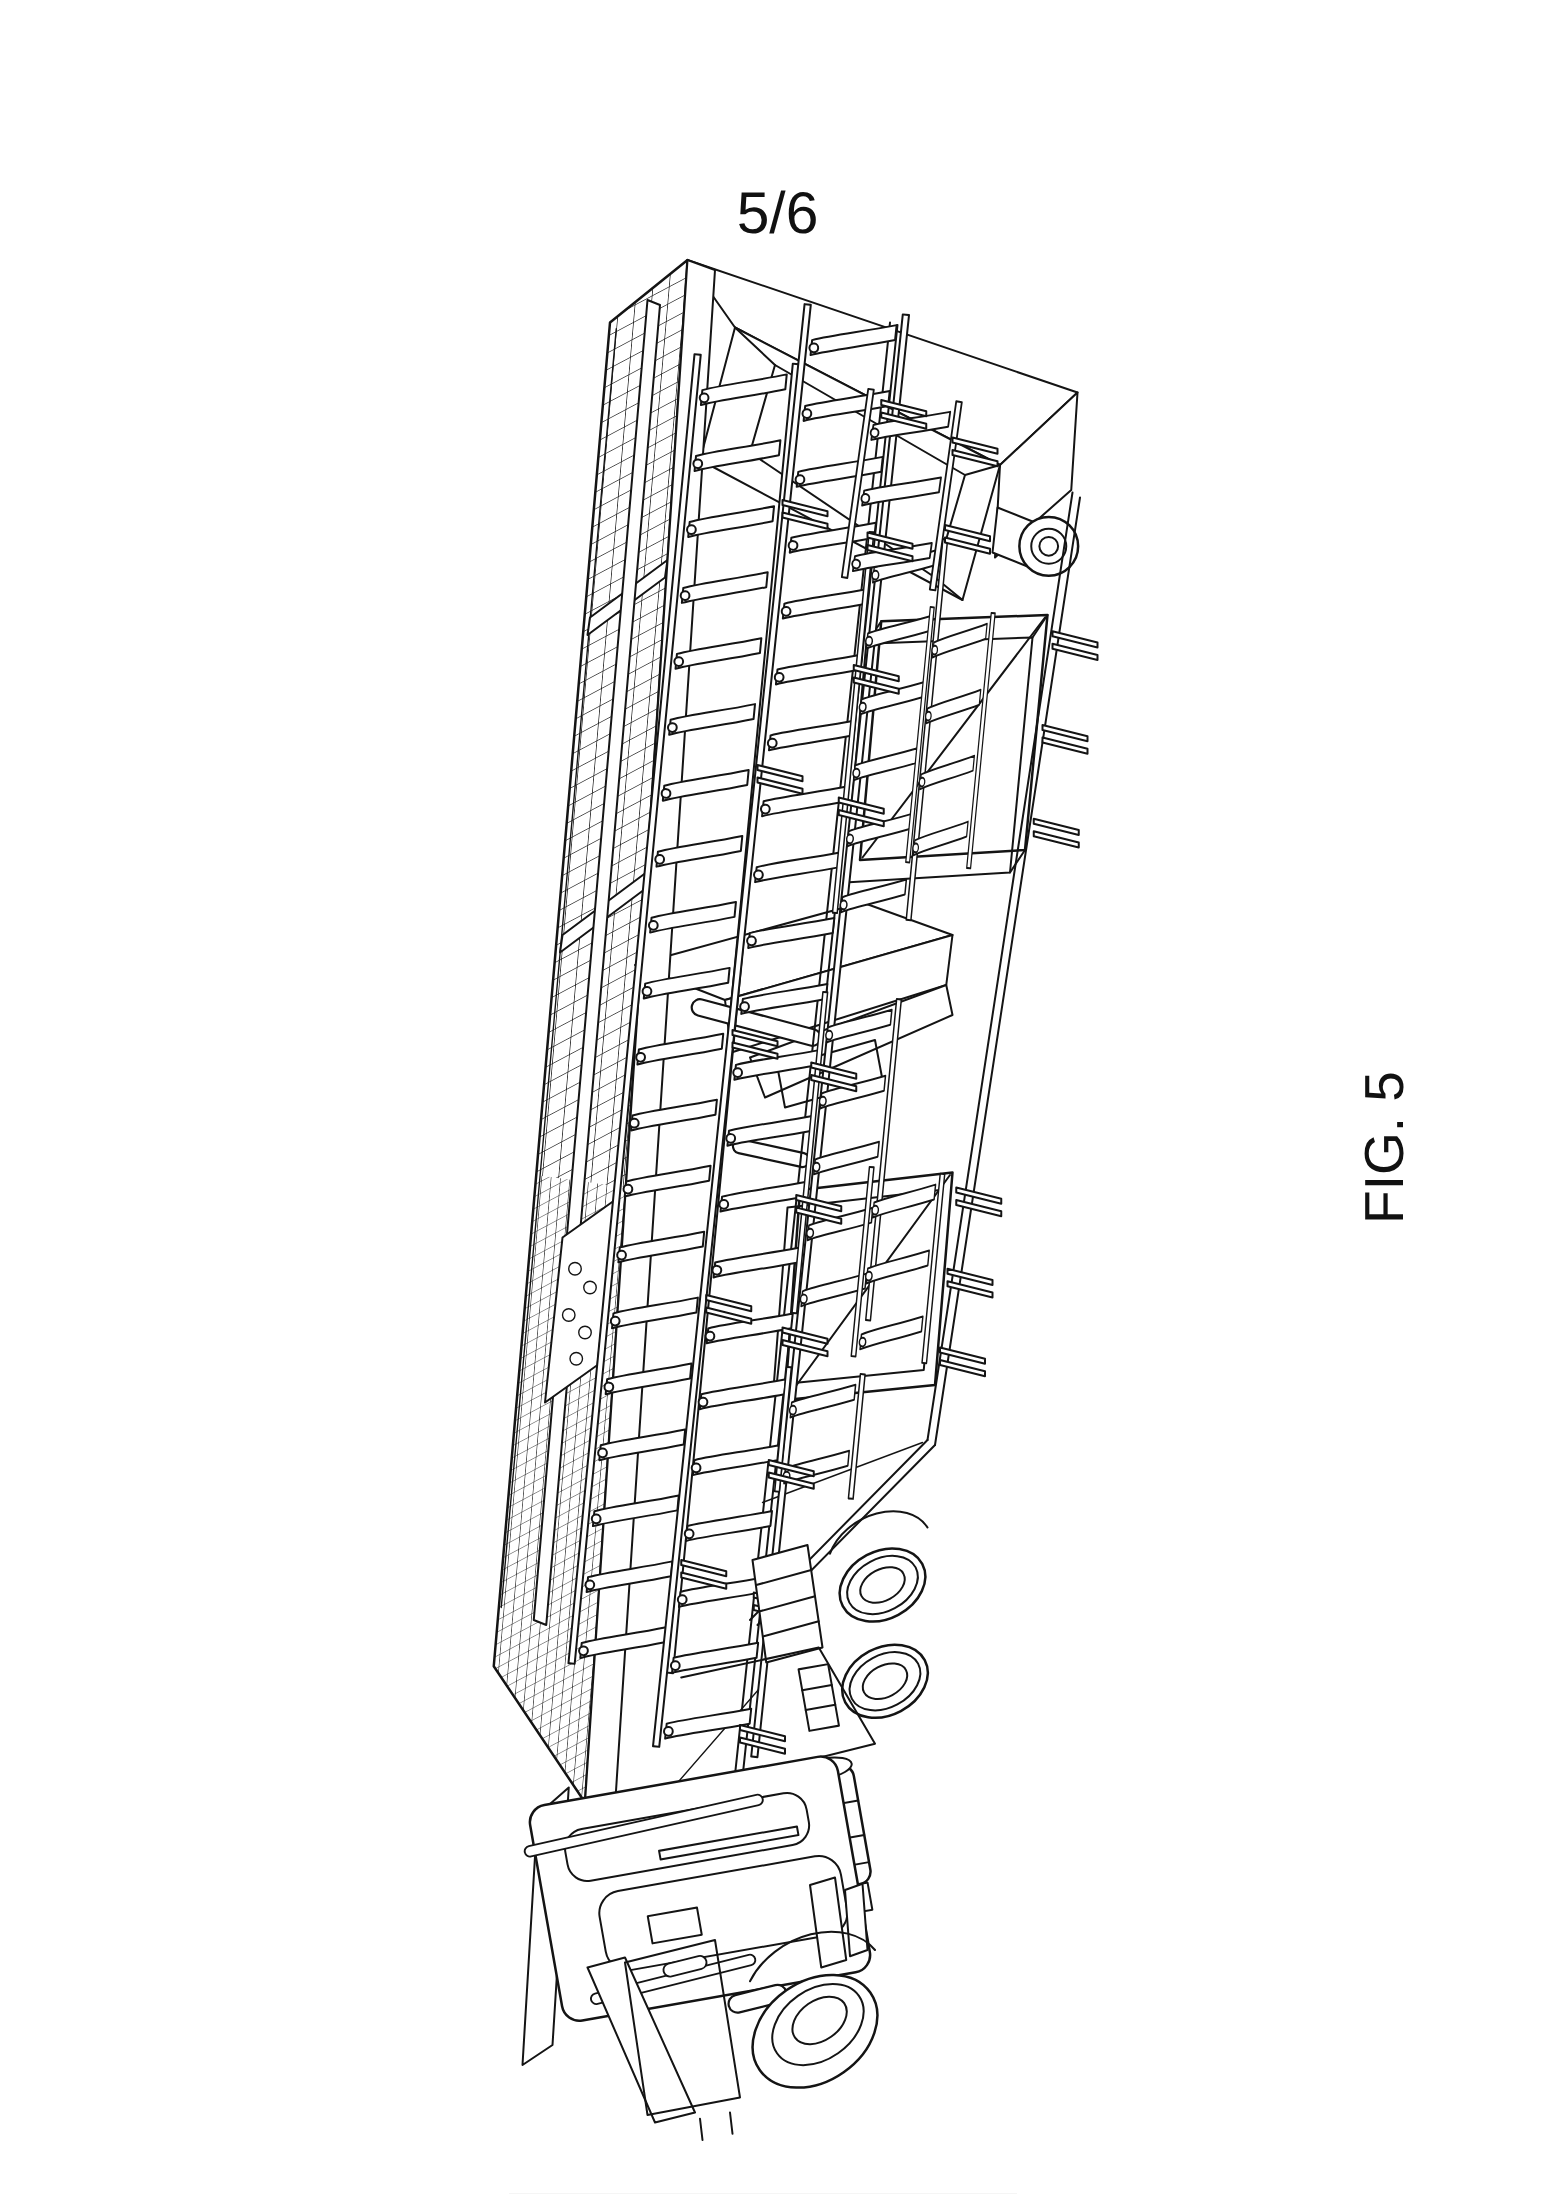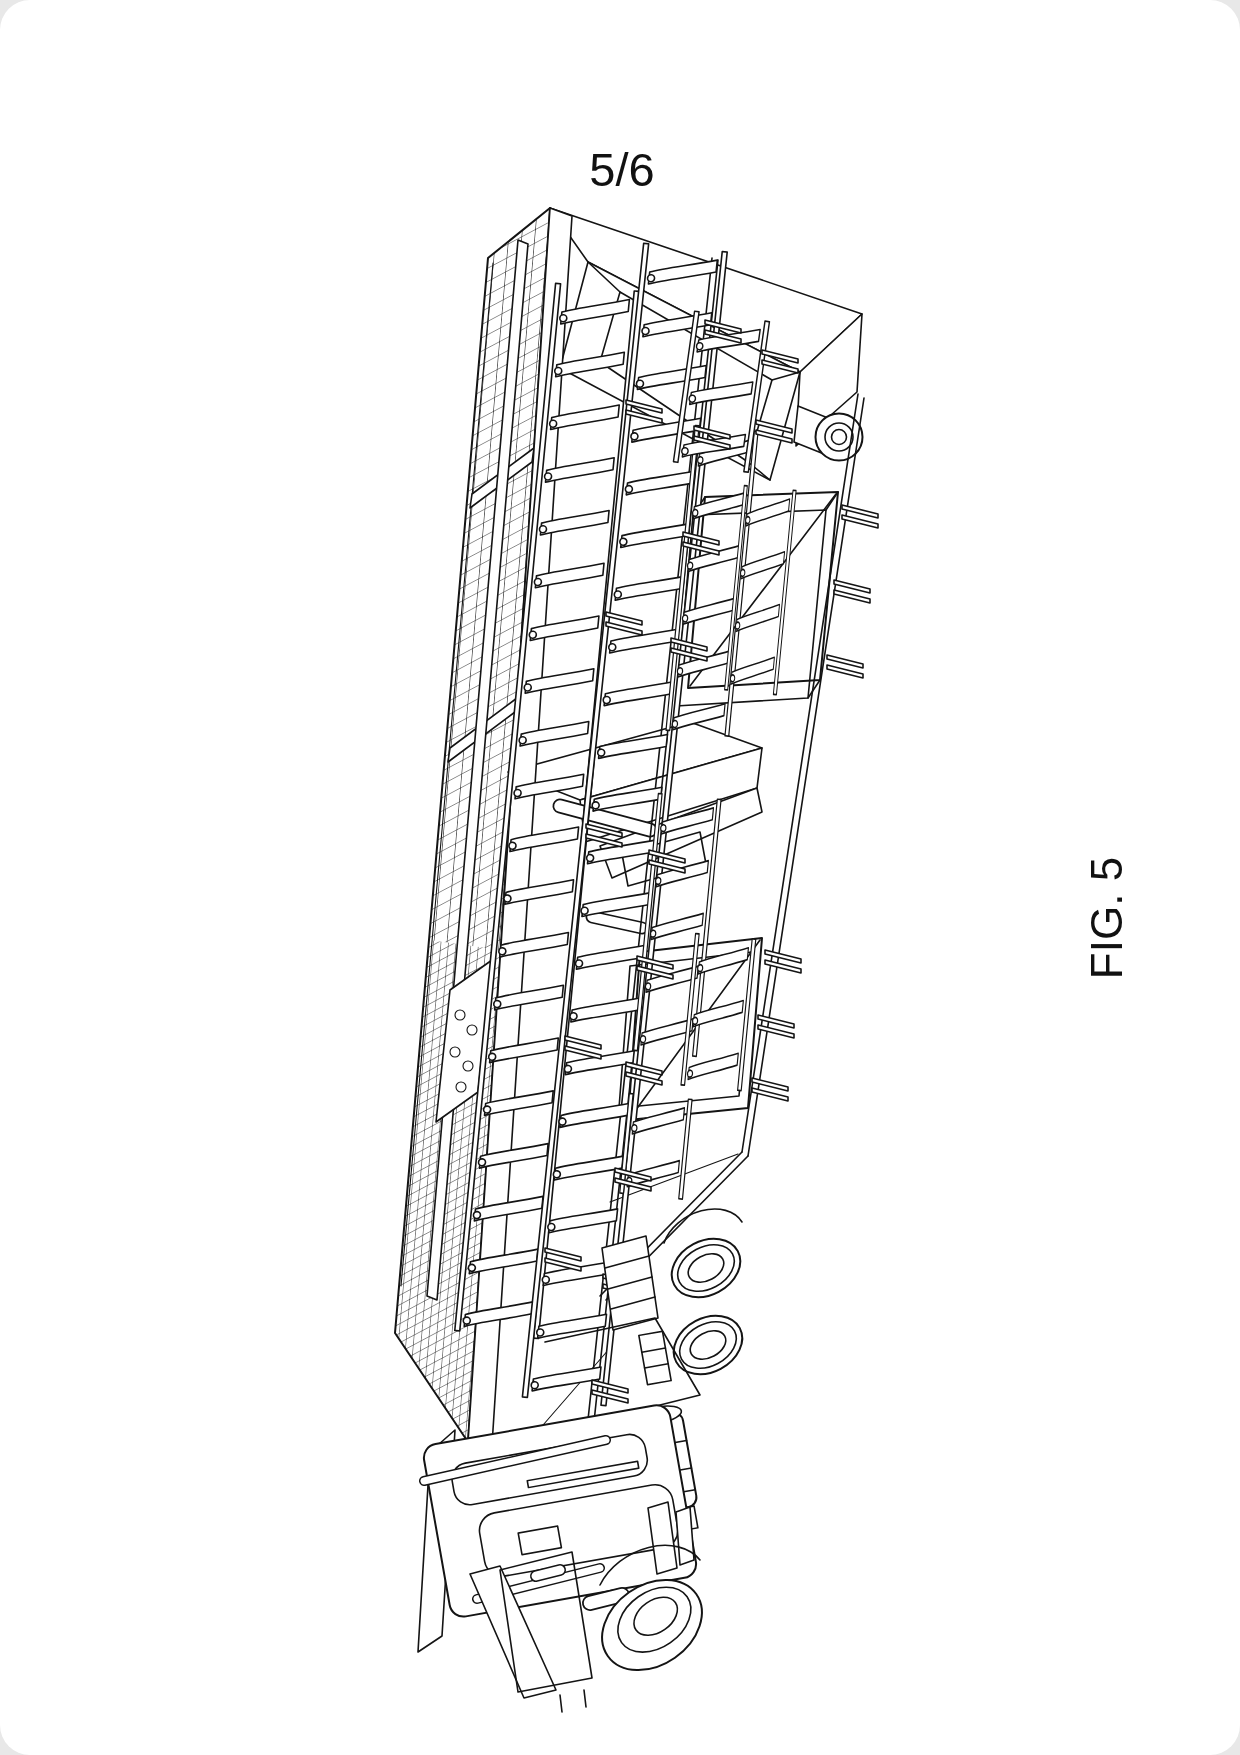--- a/index.html
+++ b/index.html
@@ -1,17 +1,17 @@
 <!DOCTYPE html>
 <html><head>
 <meta charset="utf-8">
 <style>
   html,body{margin:0;padding:0;background:#e8e8e8;}
   .sheet{width:1240px;height:1755px;background:#ffffff;position:relative;margin:0 auto;
-         font-family:"Liberation Sans", sans-serif;border-radius:30px;}
+         font-family:"Liberation Sans", sans-serif;}
   svg{display:block;}
   svg *{stroke-linejoin:round;stroke-linecap:round;}
   .ln{fill:none;stroke:#141414;stroke-width:1.6;}
   .ln2{fill:none;stroke:#141414;stroke-width:2;}
   .wf{fill:#ffffff;stroke:#141414;stroke-width:1.6;}
   .wf2{fill:#ffffff;stroke:#141414;stroke-width:2;}
   .thin{fill:none;stroke:#141414;stroke-width:1.1;}
   text{fill:#111111;}
 </style>
 </head>

